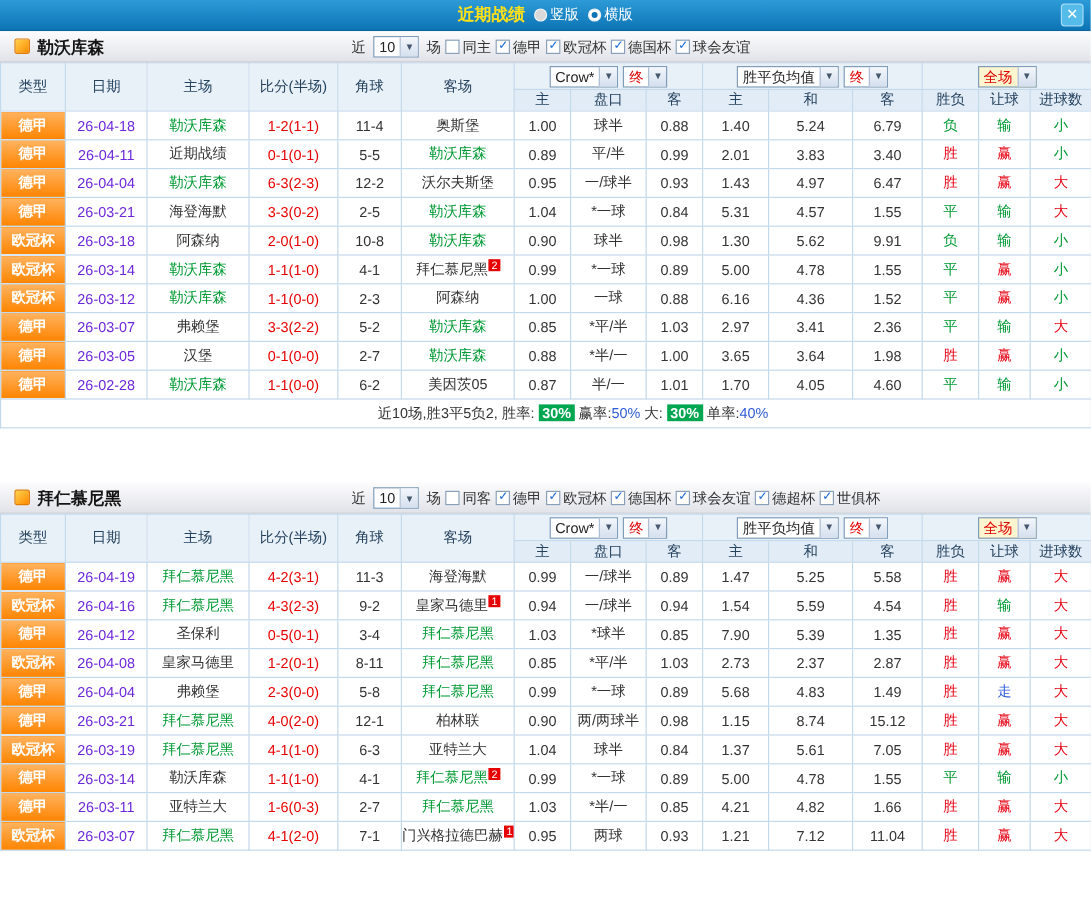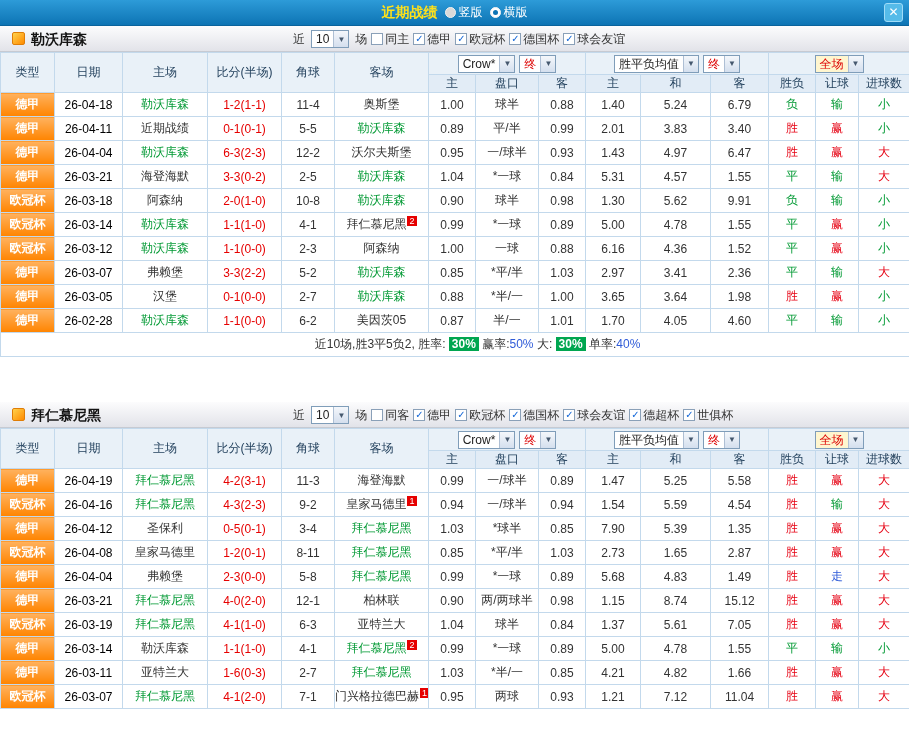--- a/index.html
+++ b/index.html
@@ -42,21 +42,21 @@
   .fselect.warm { background: #fff6cf; }
   .sarrow { width: 15px; height: 16px; background: linear-gradient(180deg, #f4f7fb, #d4dfee); border-left: 1px solid #aebfd4; color: #45586e; font-size: 8px; display: flex; align-items: center; justify-content: center; }
   
   table { width: 909px; border-collapse: collapse; table-layout: fixed; }
   th, td { border: 1px solid #c3d9ec; text-align: center; font-size: 12px; white-space: nowrap; overflow: hidden; }
   thead th { background: #e9f1f8; color: #24425e; font-weight: normal; }
   thead tr:first-child th { height: 22px; }
   thead tr:last-child th.sub { height: 17px; background: #e2ecf6; }
   td { height: 24px; color: #333; background: #fff; }
   .type-cell { background: linear-gradient(180deg, #ffb25e, var(--badge, #ff8400)); color: #fff; font-weight: bold; }
-  .date { color: #000000; text-align: center; }
+  .date { color: #6d28d9; text-align: center; }
   .score { color: var(--score, #e60000); }
   .team-focus { color: var(--lose, #009933); }
   .red { color: var(--win, #e60012); }
   .green { color: var(--lose, #009933); }
   .blue { color: var(--push, #2f5bd8); }
   .sup { display: inline-block; background: #e60000; color: #fff; font-size: 9px; line-height: 10px; padding: 0 2px; margin-left: 1px; vertical-align: 4px; font-weight: normal; }
   .summary td { text-align: center; color: #333; padding-left: 45px; }
   .chip { background: var(--chip, #00a650); color: #fff; padding: 0 3px; font-weight: bold; }
   .pct { color: var(--push, #2f5bd8); }
   .slabel { color: #333; }
@@ -507,21 +507,21 @@
       <td class="type-cell">欧冠杯</td>
       <td class="date">26-04-08</td>
       <td>皇家马德里</td>
       <td class="score">1-2(0-1)</td>
       <td>8-11</td>
       <td class="team-focus">拜仁慕尼黑</td>
       <td>0.85</td>
       <td>*平/半</td>
       <td>1.03</td>
       <td>2.73</td>
-      <td>1.65</td>
+      <td>2.37</td>
       <td>2.87</td>
       <td class="red">胜</td>
       <td class="red">赢</td>
       <td class="red">大</td>
     </tr>
           <tr>
       <td class="type-cell">德甲</td>
       <td class="date">26-04-04</td>
       <td>弗赖堡</td>
       <td class="score">2-3(0-0)</td>

